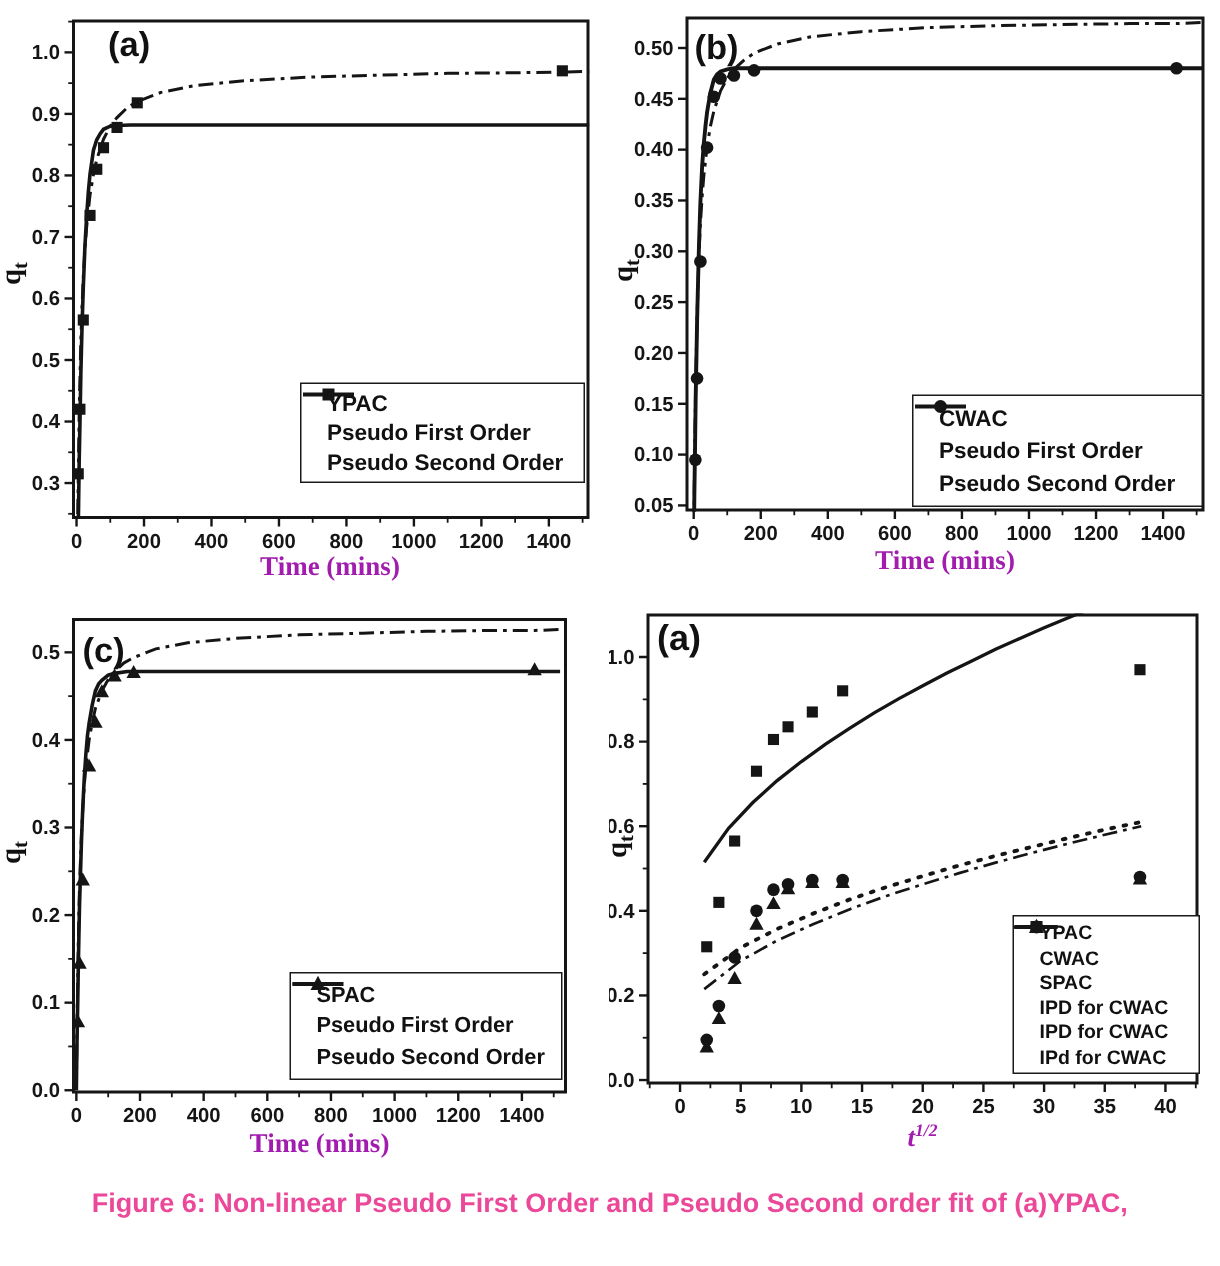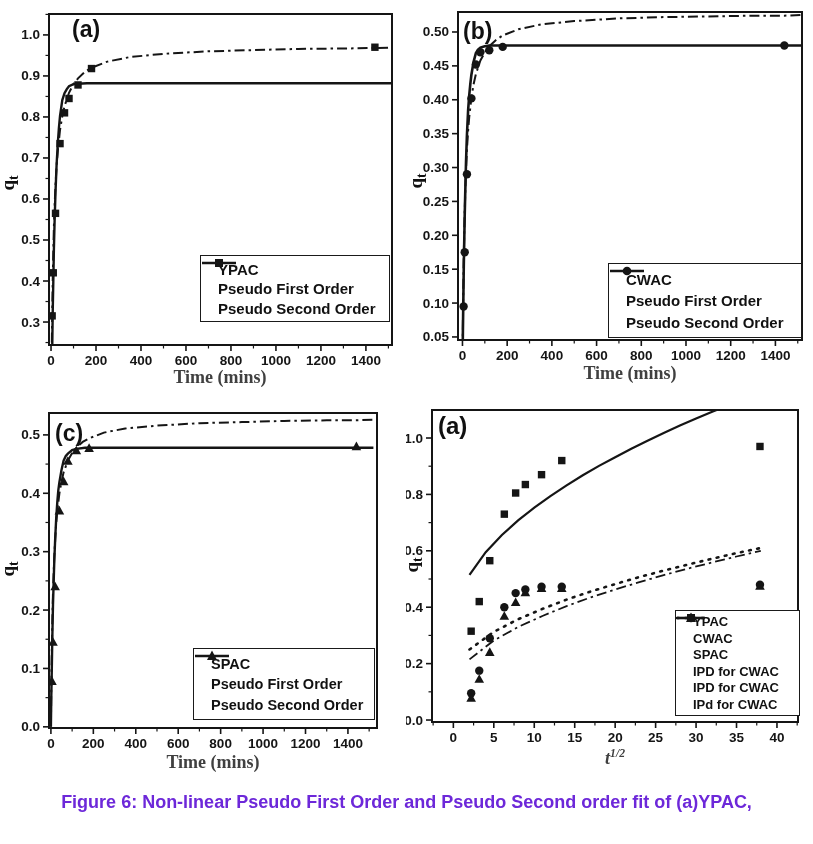--- a/index.html
+++ b/index.html
@@ -3,26 +3,26 @@
 <meta charset="utf-8">
 <style>
   html,body{margin:0;padding:0;background:#ffffff;}
   body{width:813px;height:844px;font-family:"Liberation Sans",sans-serif;}
   .figure{position:relative;width:813px;height:844px;background:#ffffff;overflow:hidden;}
   .chart{position:absolute;background:#ffffff;}
   .chart svg{position:absolute;left:0;top:0;}
   .panel-label{position:absolute;font-weight:bold;font-size:23px;color:#111;font-family:"Liberation Sans",sans-serif;z-index:3;}
   .ylabel{position:absolute;font-family:"Liberation Serif",serif;font-weight:bold;font-size:19px;color:#111;transform:rotate(-90deg);white-space:nowrap;z-index:3;}
   .ylabel sub{font-size:0.72em;}
-  .xlabel{position:absolute;font-family:"Liberation Serif",serif;font-weight:bold;font-size:18px;color:#404040;transform:translateX(-50%);white-space:nowrap;z-index:3;}
+  .xlabel{position:absolute;font-family:"Liberation Serif",serif;font-weight:bold;font-size:18px;color:#a21caf;transform:translateX(-50%);white-space:nowrap;z-index:3;}
   .xlabel sup{font-size:0.65em;vertical-align:super;}
   .legend{position:absolute;border:1.4px solid #1a1a1a;background:#ffffff;display:flex;flex-direction:column;justify-content:space-evenly;padding:2px 2px 2px 10px;box-sizing:border-box;color:#111;font-weight:bold;z-index:4;}
   .legend-item{display:flex;align-items:center;gap:7px;white-space:nowrap;}
   .lg-glyph{display:inline-flex;align-items:center;flex:none;}
-  .caption{position:absolute;left:0;top:789px;width:813px;text-align:center;font-weight:bold;font-size:18px;line-height:26px;color:#6d28d9;font-family:"Liberation Sans",sans-serif;}
+  .caption{position:absolute;left:0;top:789px;width:813px;text-align:center;font-weight:bold;font-size:18px;line-height:26px;color:#ec4899;font-family:"Liberation Sans",sans-serif;}
 </style>
 </head>
 <body>
 
 <div class="figure">
 
   <div class="chart" style="left:0;top:0;width:406px;height:398px;">
     <div class="panel-label" style="left:72px;top:16px;">(a)</div>
     <div class="ylabel" style="left:2px;top:170px;"><span>q</span><sub>t</sub></div>
     <div class="xlabel" style="left:220px;top:366px;"><span>Time (mins)</span><sup></sup></div>

